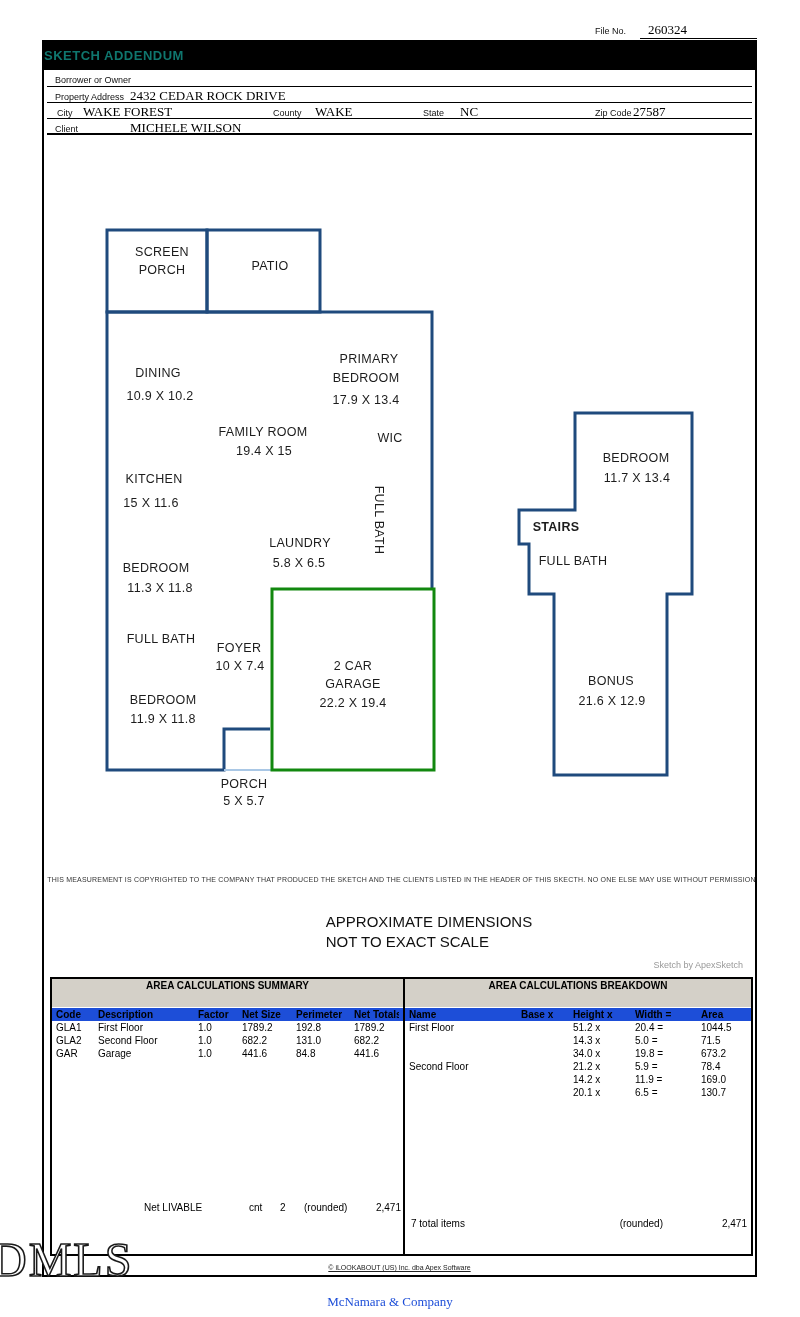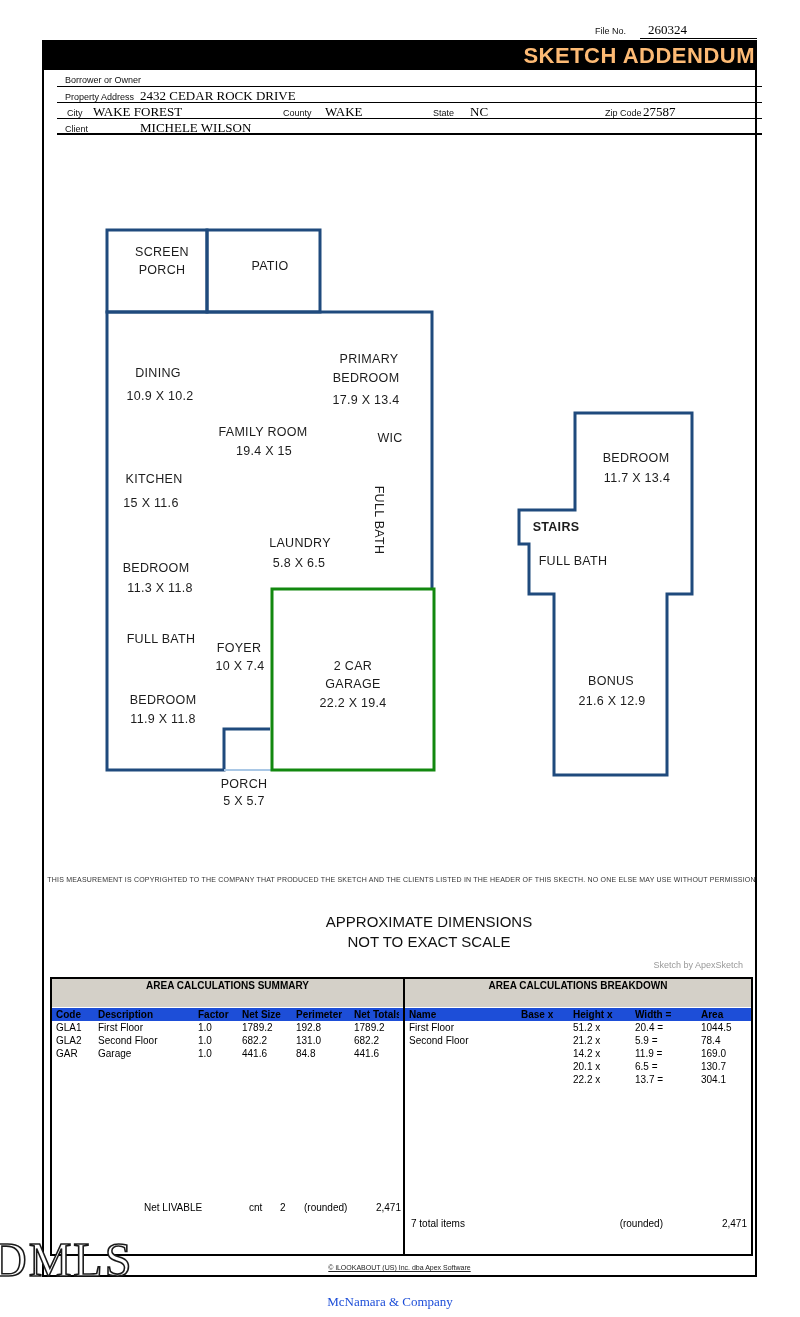--- a/index.html
+++ b/index.html
@@ -7,40 +7,40 @@
   body { width:800px; height:1317px; position:relative; font-family:"Liberation Sans",sans-serif; color:#000; }
 
   
   .fileno-label { position:absolute; left:595px; top:26px; font-size:9px; color:#111; }
   .fileno-value { position:absolute; left:648px; top:22px; font-family:"Liberation Serif",serif; font-size:13px; }
   .fileno-line  { position:absolute; left:640px; top:38px; width:117px; border-top:1px solid #000; }
 
   
   .doc { position:absolute; left:42px; top:40px; width:715px; height:1237px; border:2px solid #000; background:#fff; }
 
-  .banner { position:absolute; left:0; top:0; width:100%; height:28px; background:#000; color:#fdba74;
-            font-weight:bold; font-size:22px; letter-spacing:.5px; text-align:right; line-height:28px; }
-
-  .hrow { position:absolute; left:3px; width:calc(100% - 6px); border-bottom:1px solid #000;margin-left:10px; }
+  .banner { position:absolute; left:0; top:0; width:100%; height:28px; background:#000; color:#0f766e;
+            font-weight:bold; font-size:13px; letter-spacing:.5px; text-align:left; line-height:28px; }
+
+  .hrow { position:absolute; left:3px; width:calc(100% - 6px); border-bottom:1px solid #000; }
   .hrow .lab { position:absolute; font-size:9px; color:#111; top:5px; }
   .hrow .val { position:absolute; font-family:"Liberation Serif",serif; font-size:13px; top:1px; }
   .row-borrower { top:28px; height:17px; }
   .row-property { top:45px; height:16px; }
   .row-city     { top:61px; height:16px; }
   .row-client   { top:77px; height:16px; border-bottom:2px solid #000; }
 
   
   .plan-layer { position:absolute; left:0; top:93px; width:715px; height:842px; }
   .plan-svg { position:absolute; left:0; top:0; }
   .plan-label { position:absolute; transform:translate(-50%,-50%); white-space:nowrap;
                 font-size:12.5px; color:#1c1c1c; letter-spacing:.3px; }
   .plan-label.rot { transform:translate(-50%,-50%) rotate(90deg); }
 
   .approx { position:absolute; left:385px; top:777px; transform:translateX(-50%);
-            text-align:center; font-size:15px; line-height:20px; color:#111; white-space:nowrap; }
+            font-size:15px; line-height:20px; color:#111; white-space:nowrap; }
   .measure-copy { position:absolute; left:0; top:741px; width:100%; text-align:center;
                   font-size:7px; color:#333; letter-spacing:.2px; }
   .apex-credit { position:absolute; right:16px; top:825px; font-size:9px; color:#999; }
 
   
   .tables-box { position:absolute; left:6px; top:935px; width:703px; height:279px; border:2px solid #000;
                 font-size:10px; }
   .pane { position:absolute; top:0; height:100%; }
   .pane-left { left:0; width:351px; }
   .pane-right { left:351px; width:348px; border-left:2px solid #000; }
@@ -222,46 +222,53 @@
         </div>
       <div>
           <div class="trow brow">
             <span class="cell">First Floor</span>
             <span class="cell num"></span>
             <span class="cell num">51.2 x</span>
             <span class="cell num">20.4 =</span>
             <span class="cell num">1044.5</span>
           </div>
           <div class="trow brow">
+            <span class="cell"></span>
+            <span class="cell num"></span>
+            <span class="cell num">14.3 x</span>
+            <span class="cell num">5.0 =</span>
+            <span class="cell num">71.5</span>
+          </div>
+          <div class="trow brow">
+            <span class="cell"></span>
+            <span class="cell num"></span>
+            <span class="cell num">34.0 x</span>
+            <span class="cell num">19.8 =</span>
+            <span class="cell num">673.2</span>
+          </div>
+          <div class="trow brow">
             <span class="cell">Second Floor</span>
             <span class="cell num"></span>
             <span class="cell num">21.2 x</span>
             <span class="cell num">5.9 =</span>
             <span class="cell num">78.4</span>
           </div>
           <div class="trow brow">
             <span class="cell"></span>
             <span class="cell num"></span>
             <span class="cell num">14.2 x</span>
             <span class="cell num">11.9 =</span>
             <span class="cell num">169.0</span>
           </div>
           <div class="trow brow">
             <span class="cell"></span>
             <span class="cell num"></span>
             <span class="cell num">20.1 x</span>
             <span class="cell num">6.5 =</span>
             <span class="cell num">130.7</span>
-          </div>
-          <div class="trow brow">
-            <span class="cell"></span>
-            <span class="cell num"></span>
-            <span class="cell num">22.2 x</span>
-            <span class="cell num">13.7 =</span>
-            <span class="cell num">304.1</span>
           </div>
         </div>
       <div class="bd-footer">
         <span class="f-label">7 total items</span>
         <span class="f-round">(rounded)</span>
         <span class="f-total">2,471</span>
       </div>
     </div>
   </div>
 

